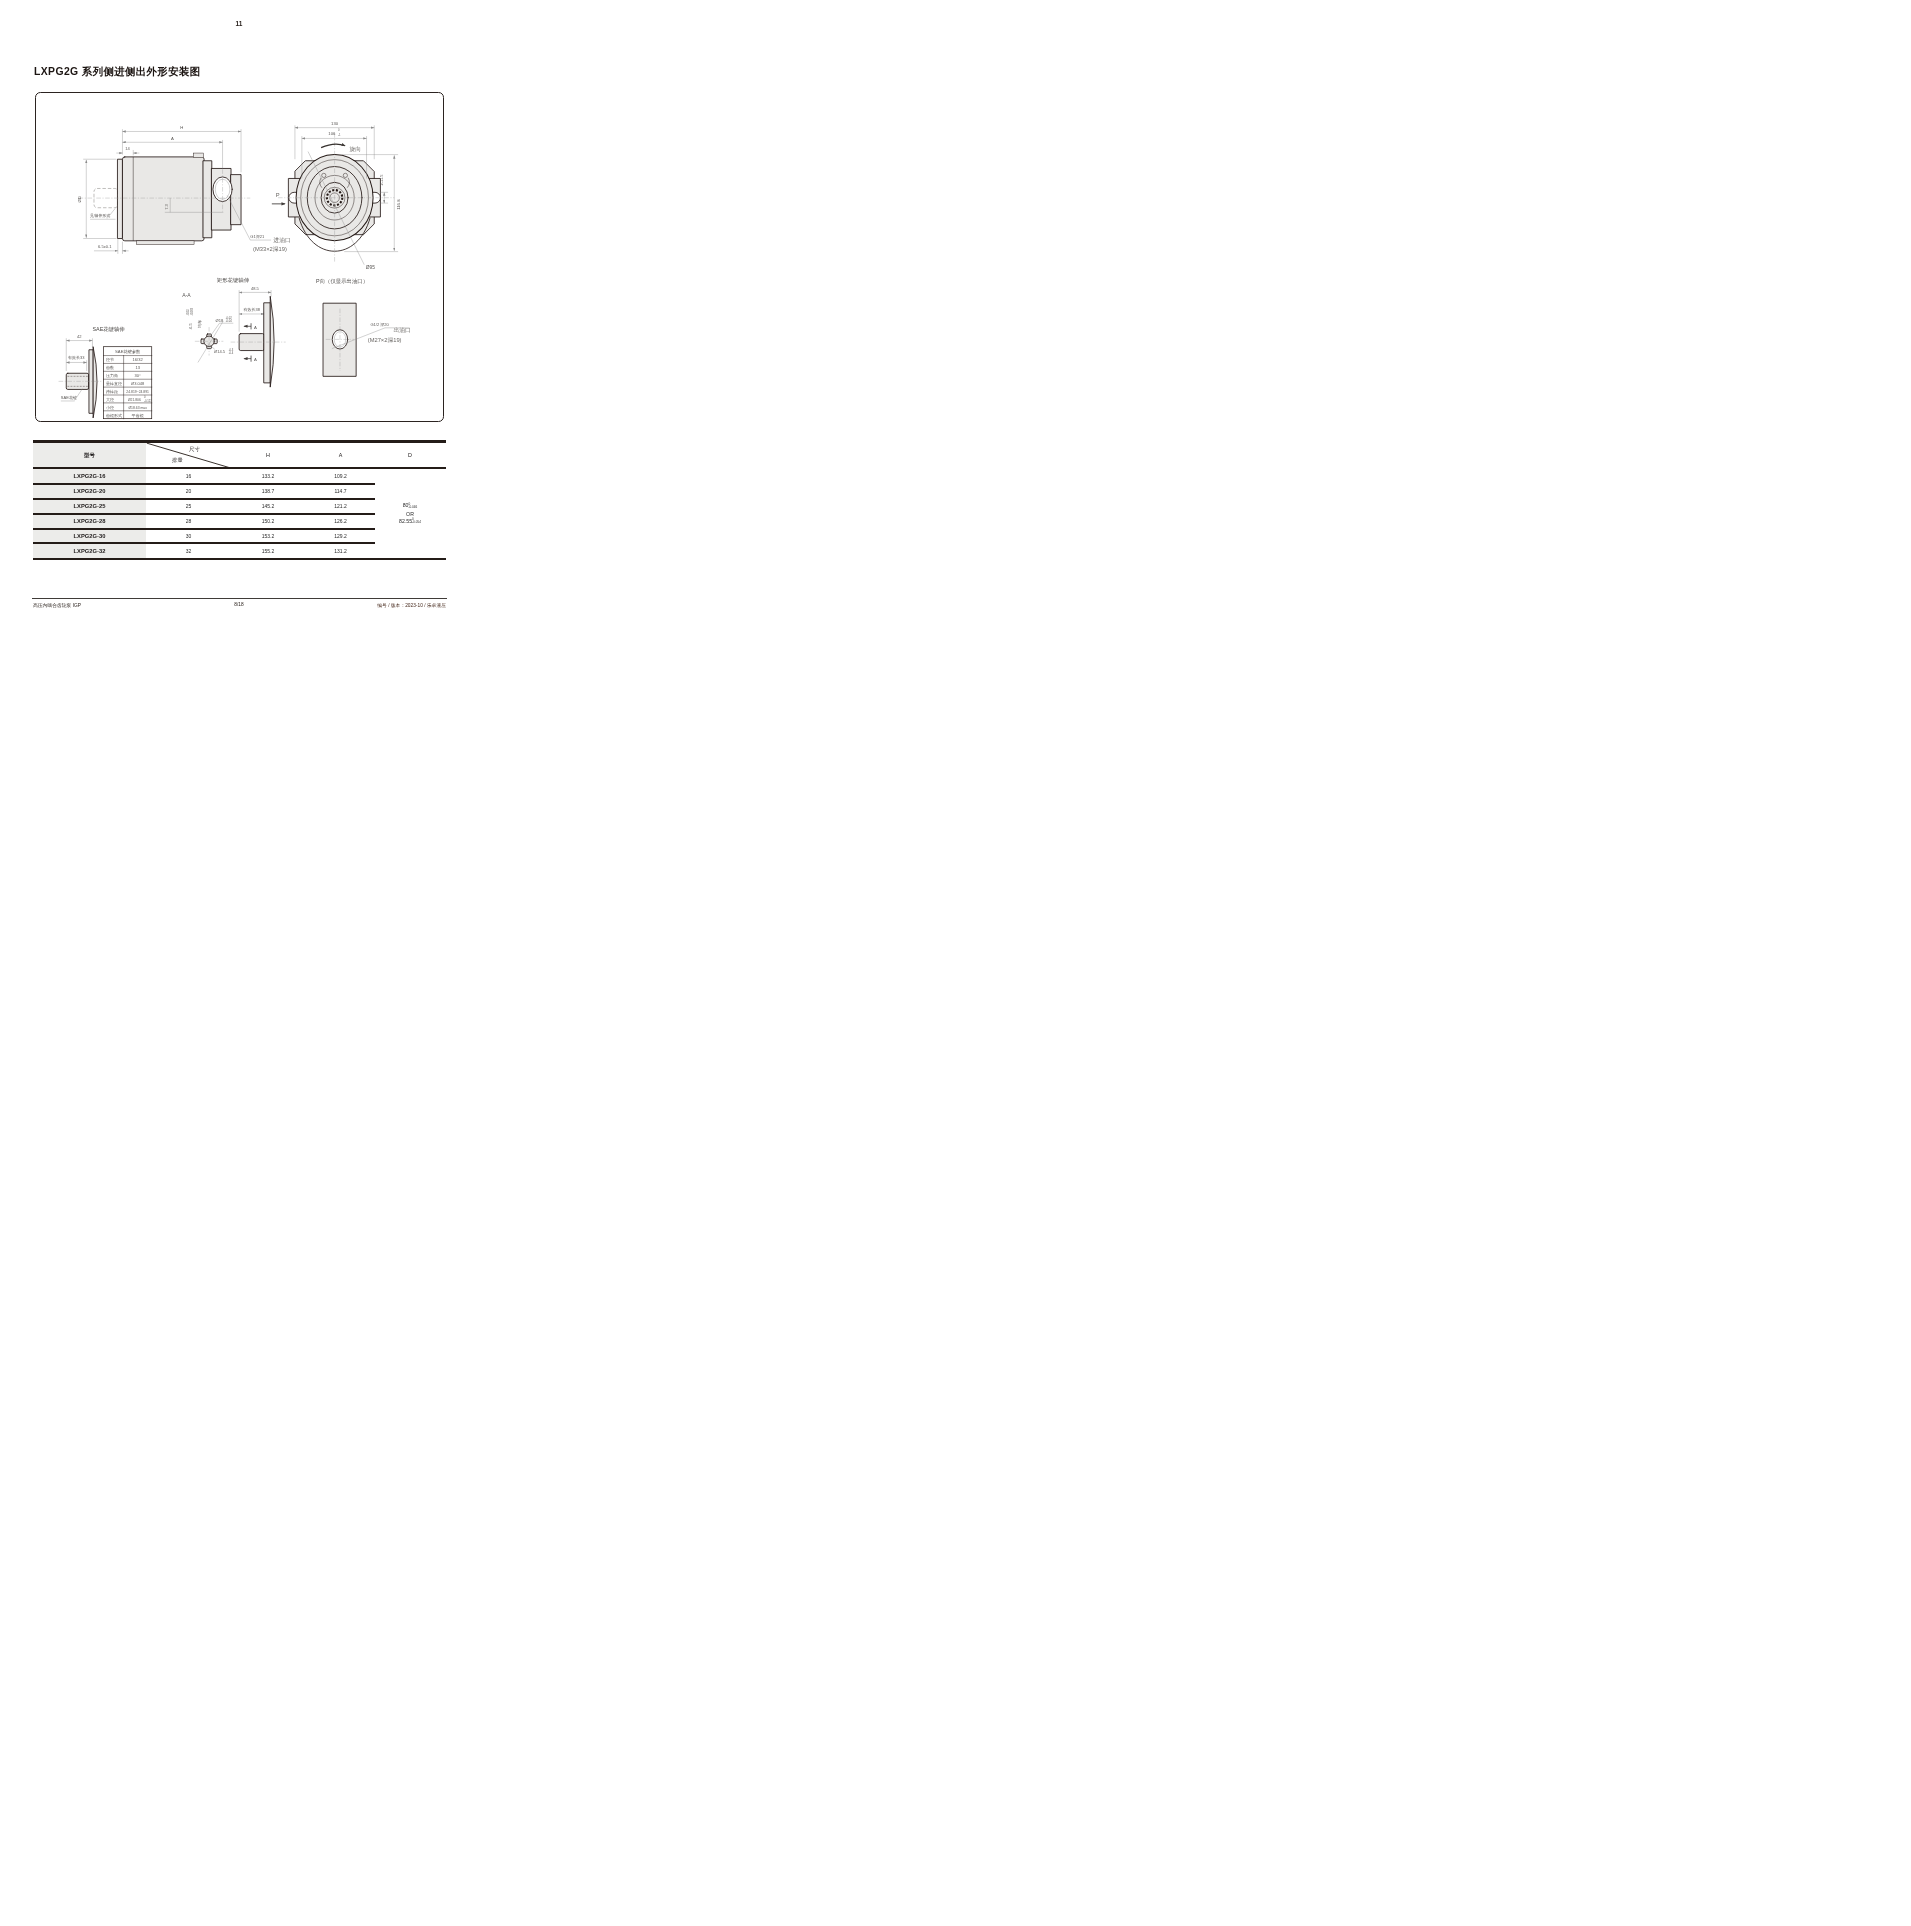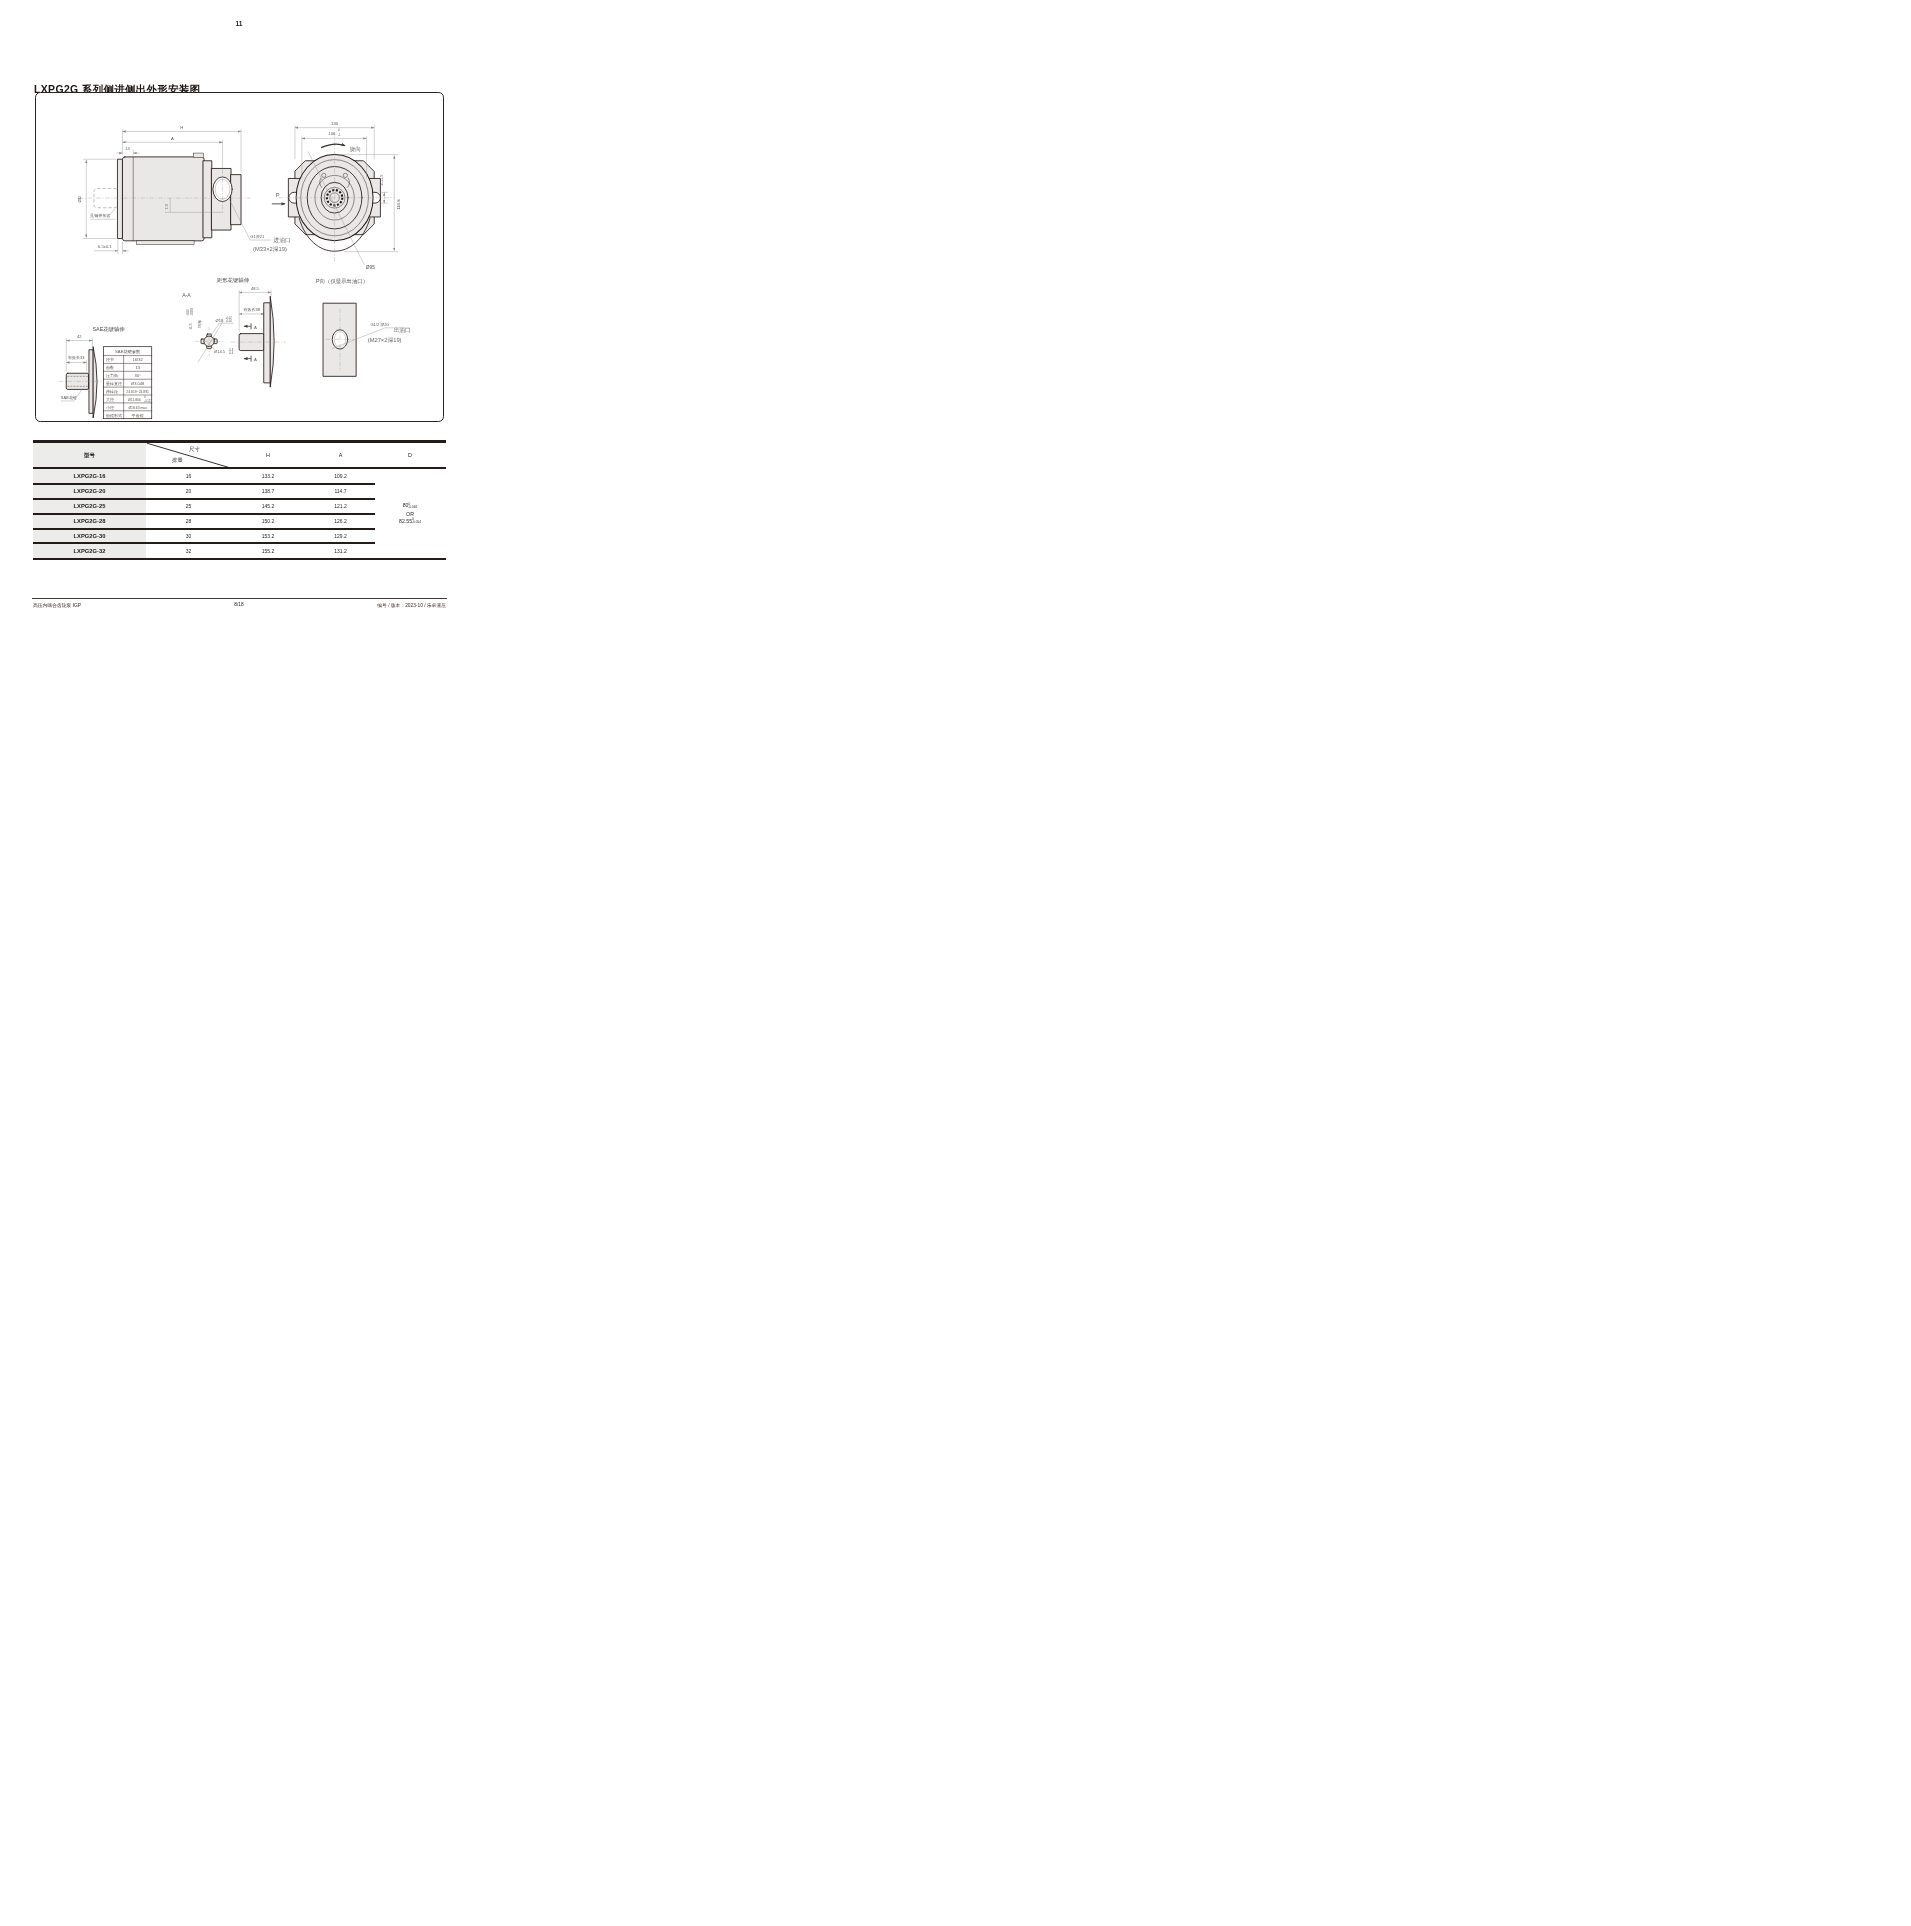--- a/index.html
+++ b/index.html
@@ -1,21 +1,21 @@
 <!DOCTYPE html>
 <html style="font-size:6.2px"><head>
 <meta charset="utf-8">
 <style>
   html,body{margin:0;padding:0;background:#ffffff;}
   .page{position:relative;width:478px;height:637px;background:#ffffff;overflow:hidden;
         font-family:"Liberation Sans","DejaVu Sans",sans-serif;color:#242424;}
   .abs{position:absolute;}
   .pageno{position:absolute;top:20px;left:0;width:478px;text-align:center;
           font-size:6.5px;font-weight:bold;color:#241c18;}
-  .title{position:absolute;left:34px;top:83px;font-size:10.4px;font-weight:bold;
+  .title{position:absolute;left:34px;top:65px;font-size:10.4px;font-weight:bold;
          color:#1c1512;letter-spacing:0.4px;}
   .drawbox{position:absolute;left:35px;top:92px;width:407px;height:328px;
            border:0.8px solid #2b2320;border-radius:5.4px;background:#ffffff;}
   
   svg text{fill:#5a5755;font-family:"Liberation Sans","DejaVu Sans",sans-serif;}
   .tm{text-anchor:middle;}
   .d7{font-size:7px;}  .d8{font-size:8.8px;} .d10{font-size:10.5px;}
   .d11{font-size:11px;} .d12{font-size:12.5px;} .d13{font-size:13px;}
   .d14{font-size:14px;fill:#4c4947;} .d15{font-size:15px;fill:#6b6865;}
   .ln{stroke:#231815;stroke-width:2.2;fill:none;stroke-linejoin:round;stroke-linecap:round;}

